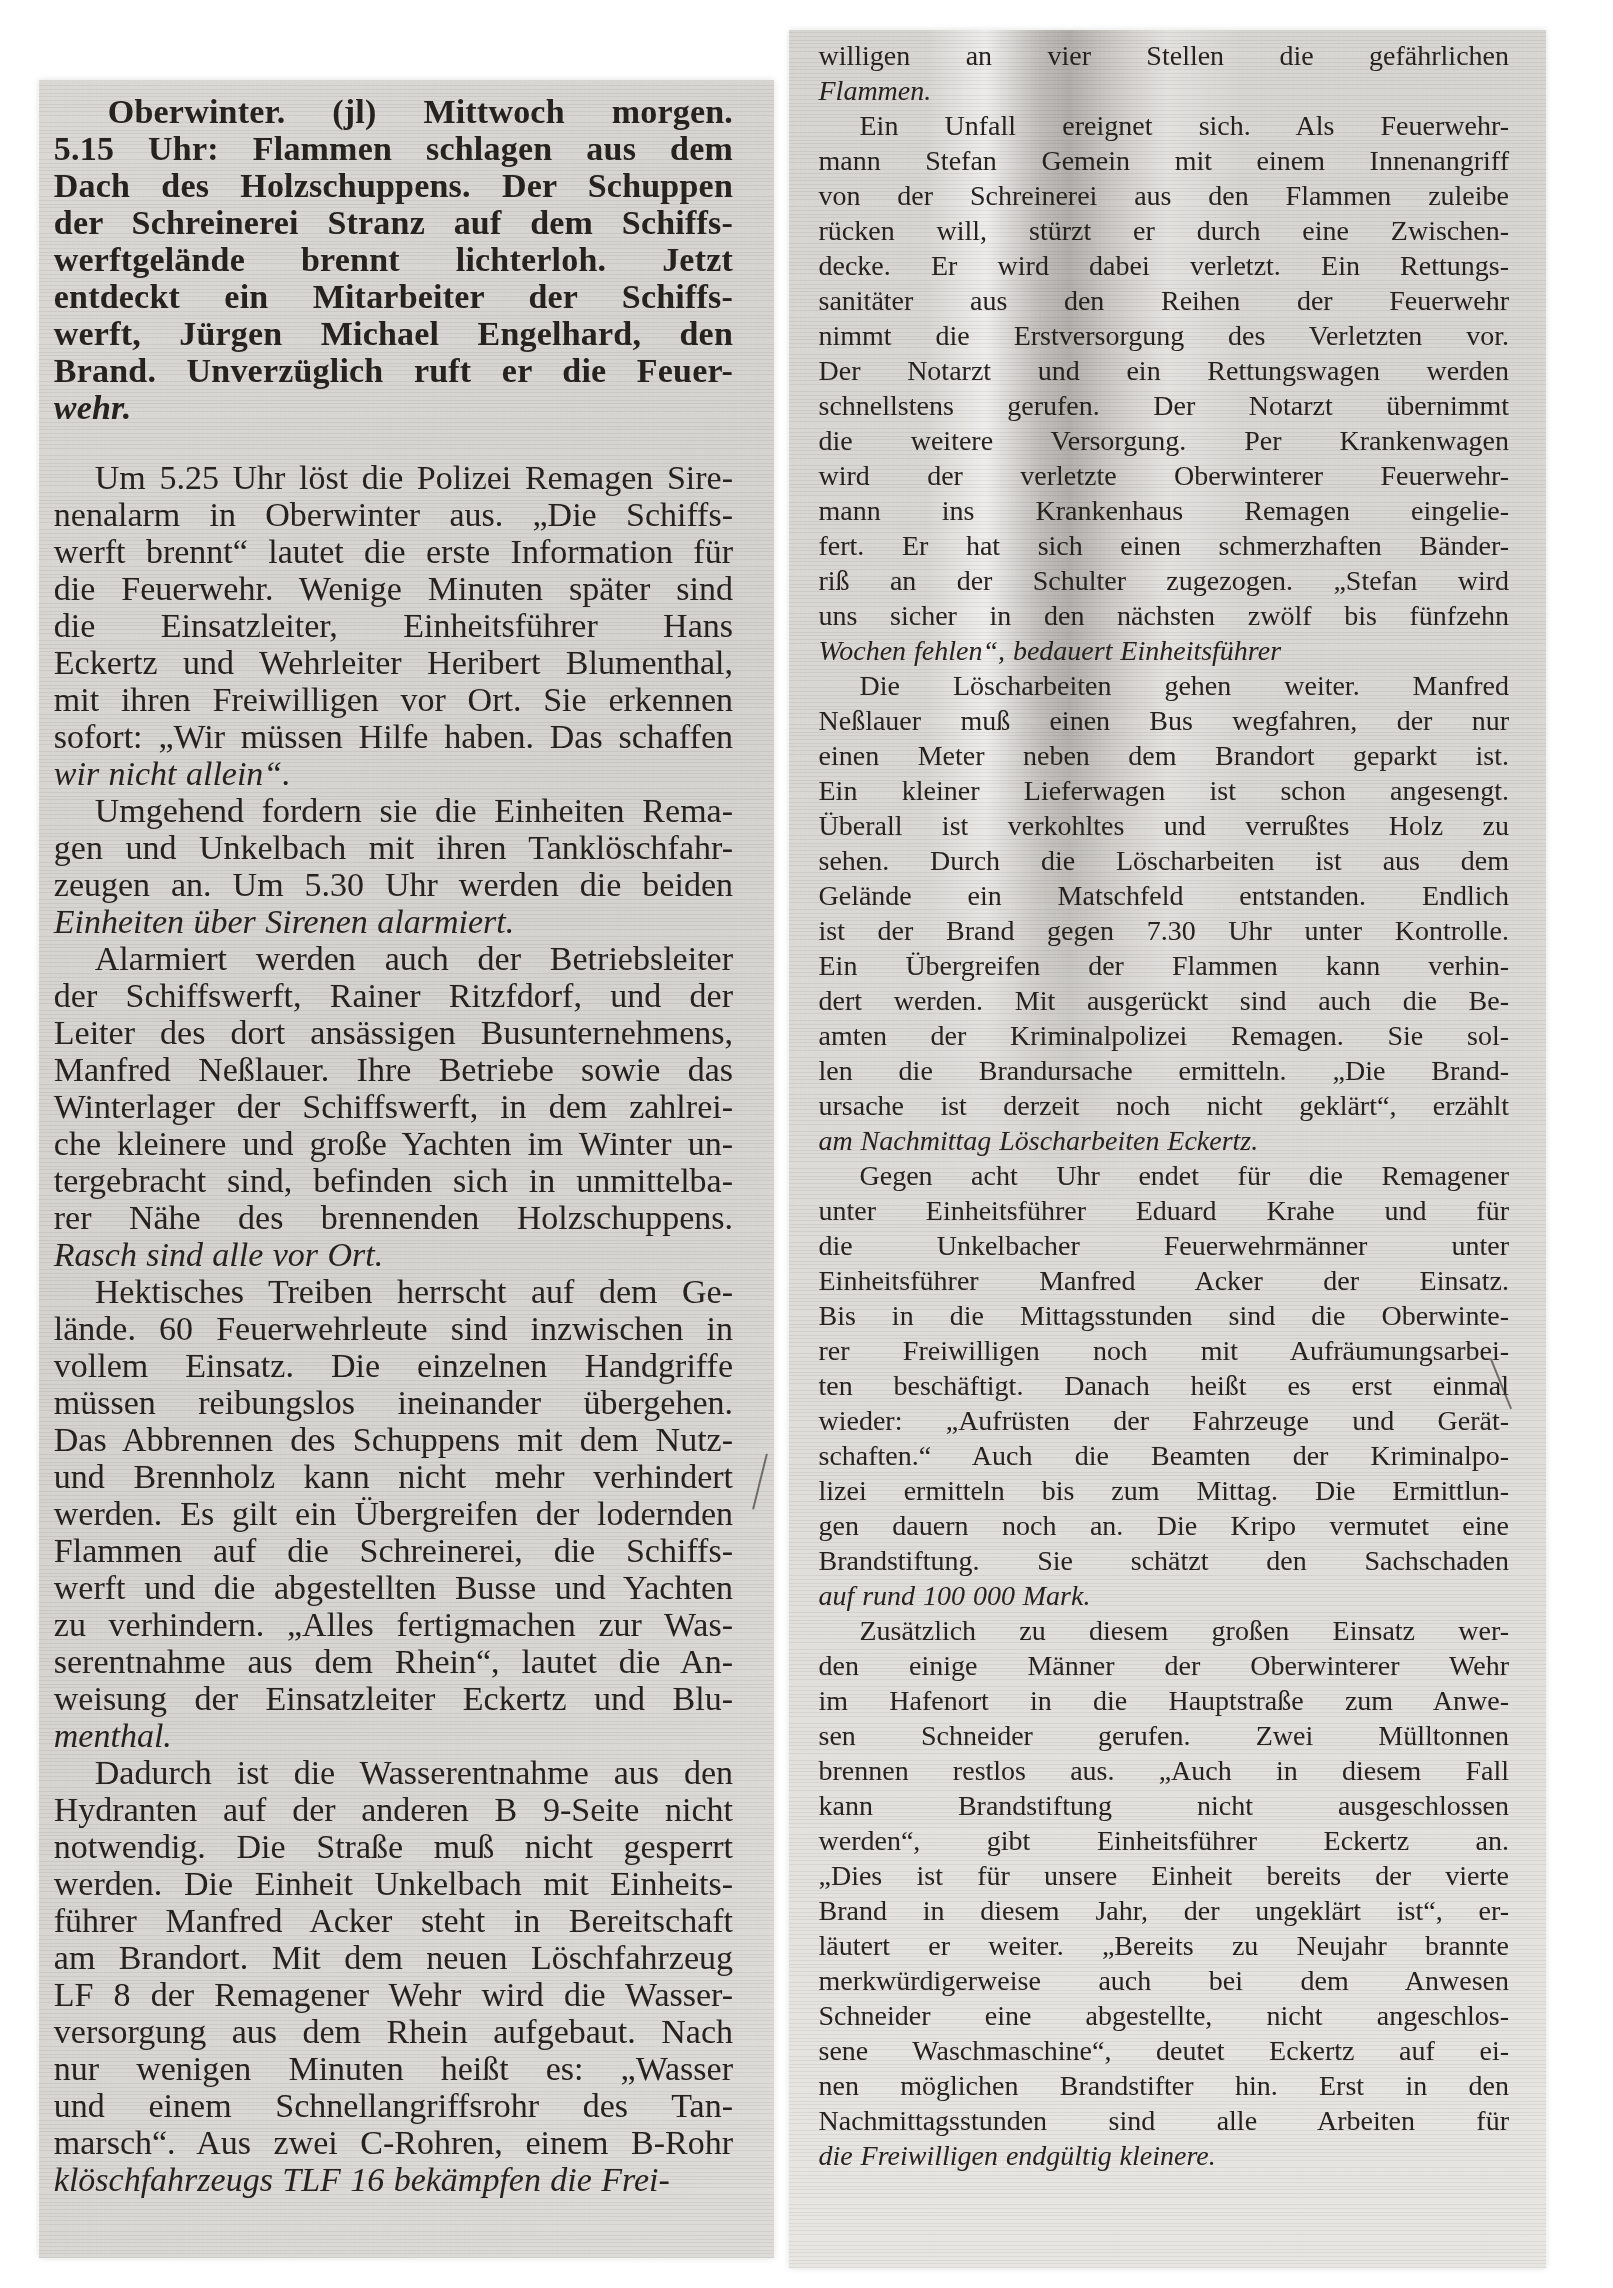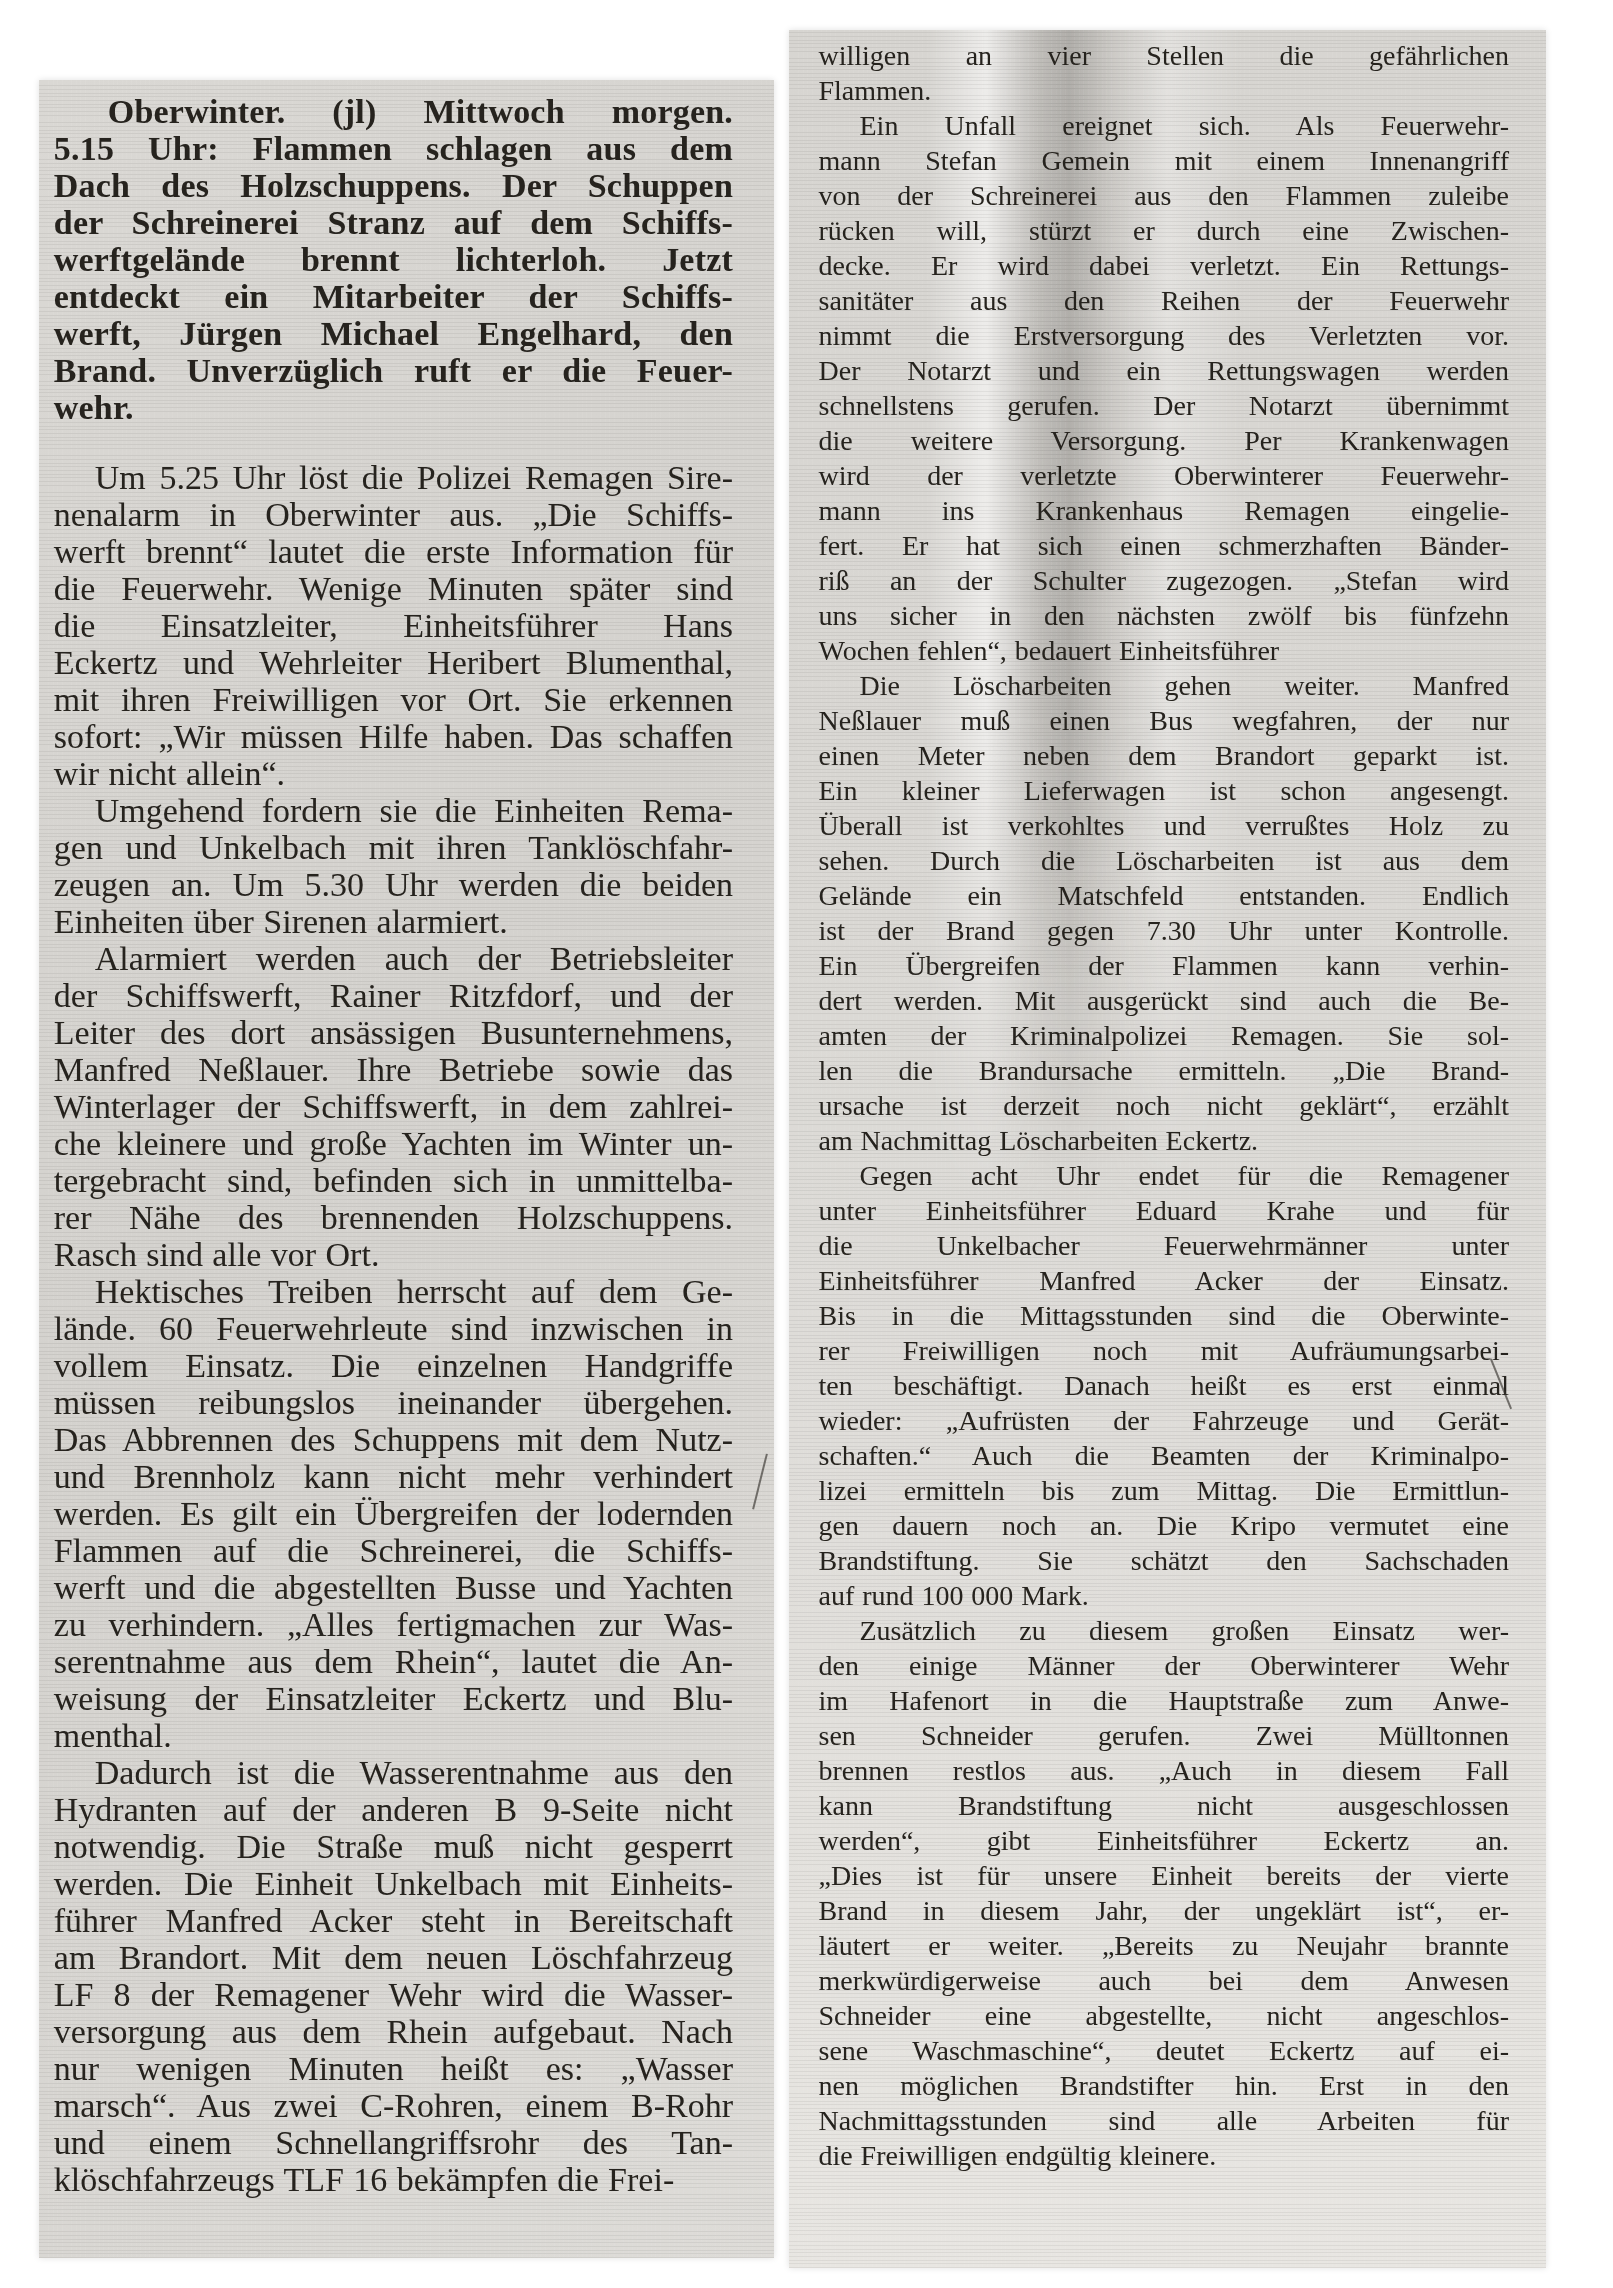--- a/index.html
+++ b/index.html
@@ -47,21 +47,21 @@
   .textwrap{position:relative;}
   #clip-left .textwrap{padding:13px 41px 0 14.8px;}
   #clip-right .textwrap{padding:8.3px 37px 0 29.5px;}
 
   .line{
     text-align:justify;
     text-align-last:justify;
     white-space:normal;
     word-spacing:0.9px;
   }
-  .paragraph .line:last-child{text-align-last:left;}
+  .paragraph .line:last-child{text-align-last:left;font-style:italic;}
 
   
   #clip-left .paragraph .line{font-size:34px;line-height:37px;}
   #clip-right .paragraph .line{font-size:28px;line-height:35px;}
 
   
   .paragraph.intro .line{
     font-weight:700;
     font-size:32px;line-height:39px;
     letter-spacing:0.2px;
@@ -143,22 +143,22 @@
         <div class="paragraph indent">
           <div class="line first">Dadurch ist die Wasserentnahme aus den</div>
           <div class="line">Hydranten auf der anderen B 9-Seite nicht</div>
           <div class="line">notwendig. Die Straße muß nicht gesperrt</div>
           <div class="line">werden. Die Einheit Unkelbach mit Einheits-</div>
           <div class="line">führer Manfred Acker steht in Bereitschaft</div>
           <div class="line">am Brandort. Mit dem neuen Löschfahrzeug</div>
           <div class="line">LF 8 der Remagener Wehr wird die Wasser-</div>
           <div class="line">versorgung aus dem Rhein aufgebaut. Nach</div>
           <div class="line">nur wenigen Minuten heißt es: „Wasser</div>
+          <div class="line">und einem Schnellangriffsrohr des Tan-</div>
           <div class="line">marsch“. Aus zwei C-Rohren, einem B-Rohr</div>
-          <div class="line">und einem Schnellangriffsrohr des Tan-</div>
           <div class="line">klöschfahrzeugs TLF 16 bekämpfen die Frei-</div>
         </div>
       </div>
     <div id="mark-left" class="crease-mark"></div>
   </div>
 
   <div id="clip-right" class="clipping">
     <div class="crease"></div>
     <div class="grain"></div>
     <div class="textwrap">

